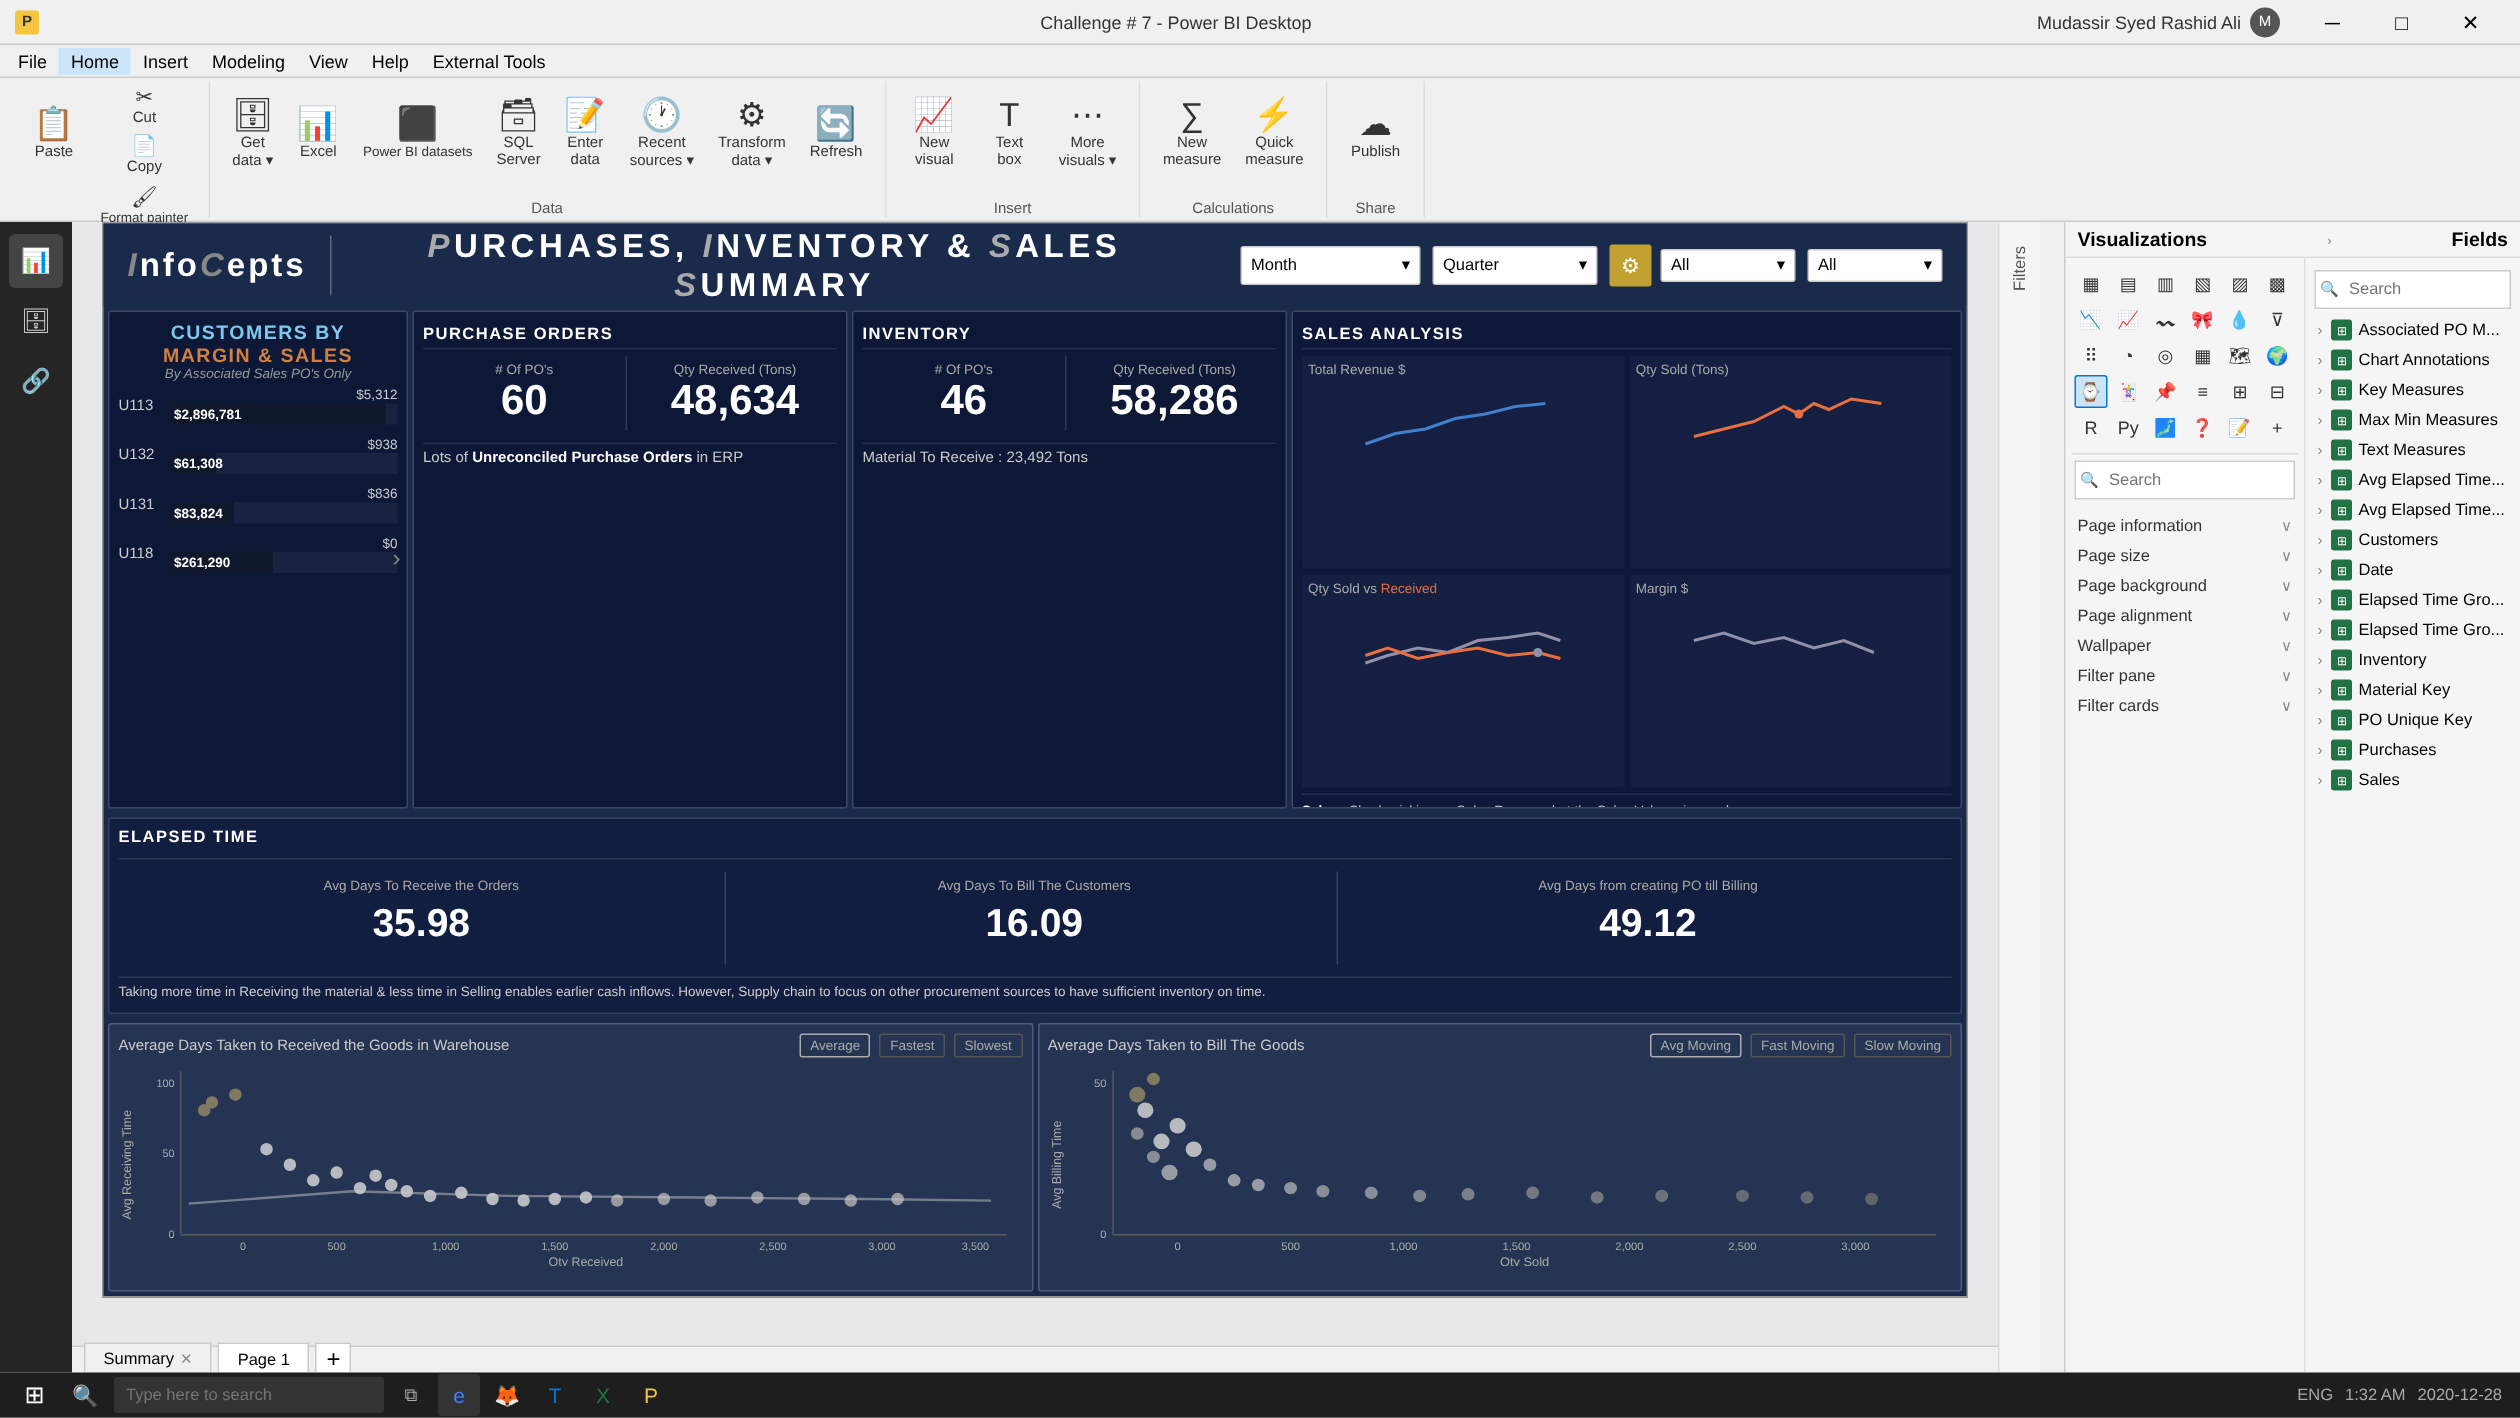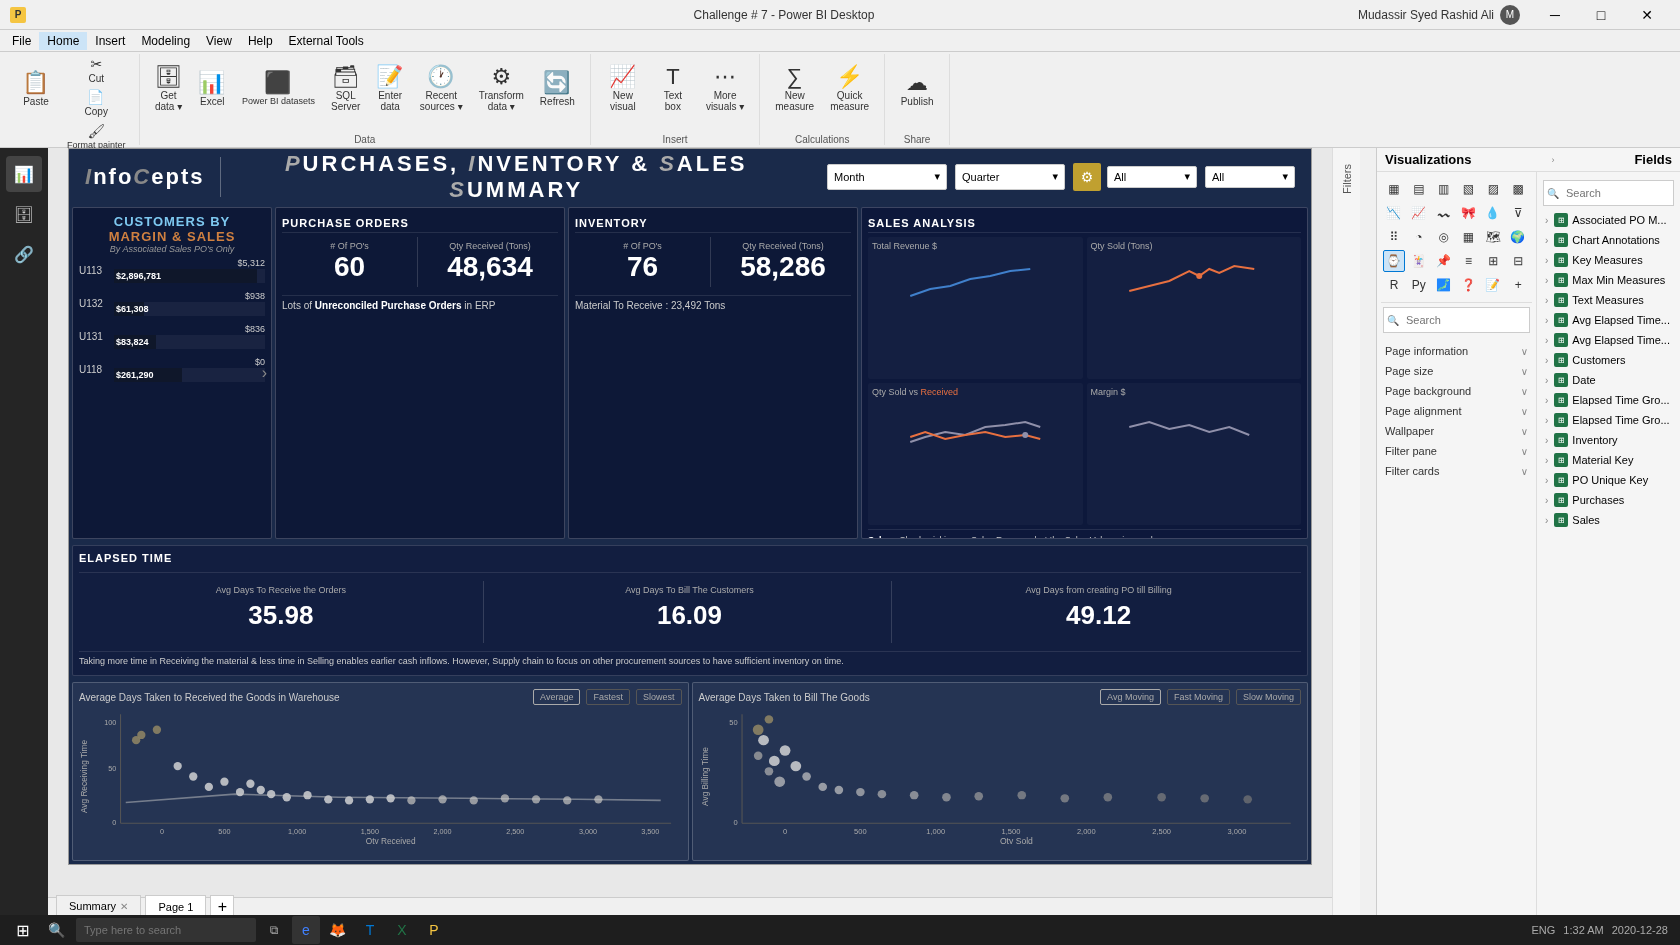--- a/index.html
+++ b/index.html
@@ -540,21 +540,21 @@
         <div style="font-size:10px;color:#ccc;border-top:1px solid rgba(255,255,255,0.1);padding-top:4px;">
           Lots of <strong style="color:white;">Unreconciled Purchase Orders</strong> in ERP
         </div>
       </div>
 
       <div class="section-box" style="background:rgba(10,20,50,0.8);">
         <div class="info-section-title">Inventory</div>
         <div style="display:grid;grid-template-columns:1fr 1fr;gap:4px;margin-bottom:8px;">
           <div style="text-align:center;border-right:1px solid rgba(255,255,255,0.15);padding:4px;">
             <div style="font-size:9px;color:#aaa;"># Of PO's</div>
-            <div style="font-size:28px;font-weight:700;color:white;">76</div>
+            <div style="font-size:28px;font-weight:700;color:white;">46</div>
           </div>
           <div style="text-align:center;padding:4px;">
             <div style="font-size:9px;color:#aaa;">Qty Received (Tons)</div>
             <div style="font-size:28px;font-weight:700;color:white;">58,286</div>
           </div>
         </div>
         <div style="font-size:10px;color:#ccc;border-top:1px solid rgba(255,255,255,0.1);padding-top:4px;">Material To Receive : 23,492 Tons</div>
       </div>
 
       <div class="section-box" style="background:rgba(10,20,55,0.8);">

